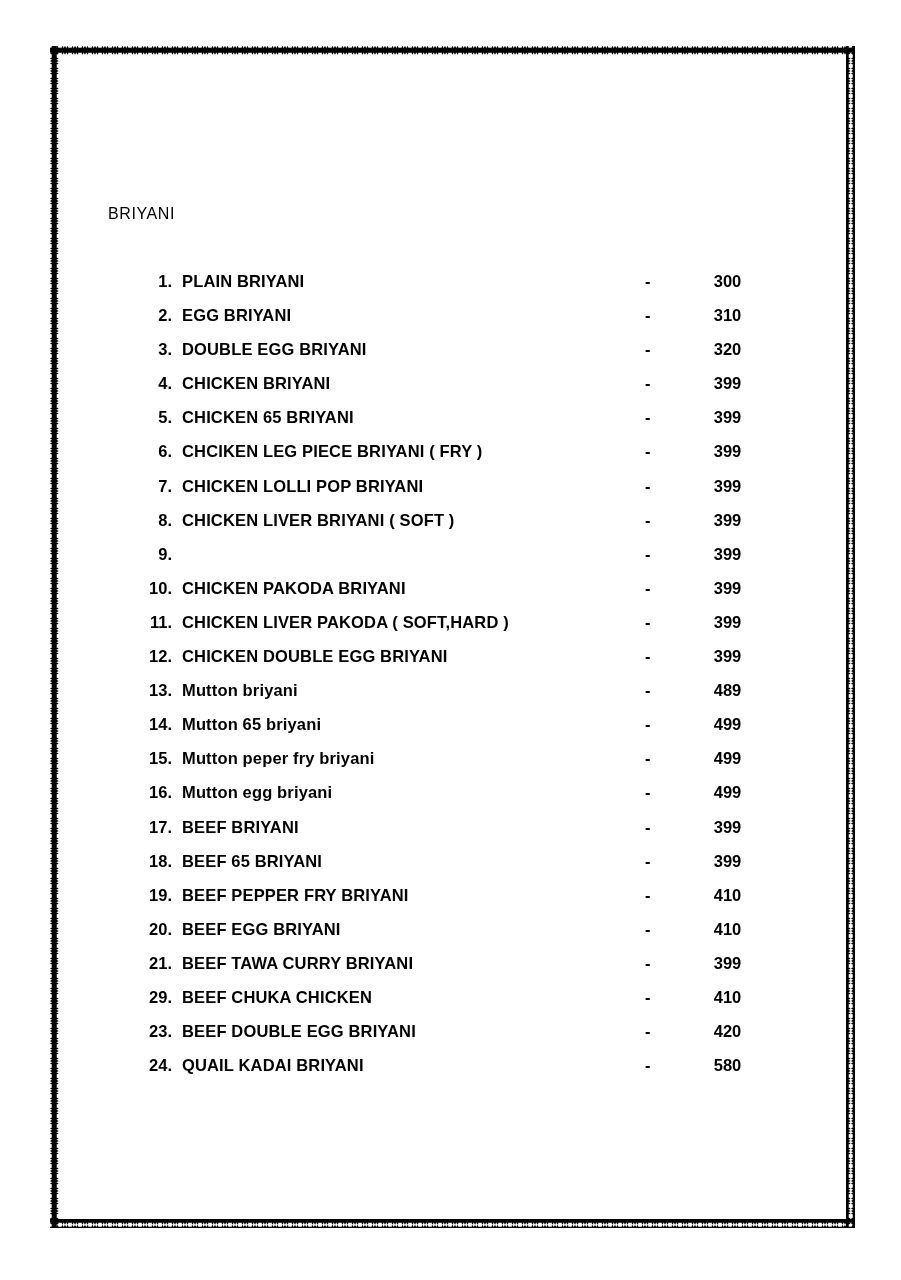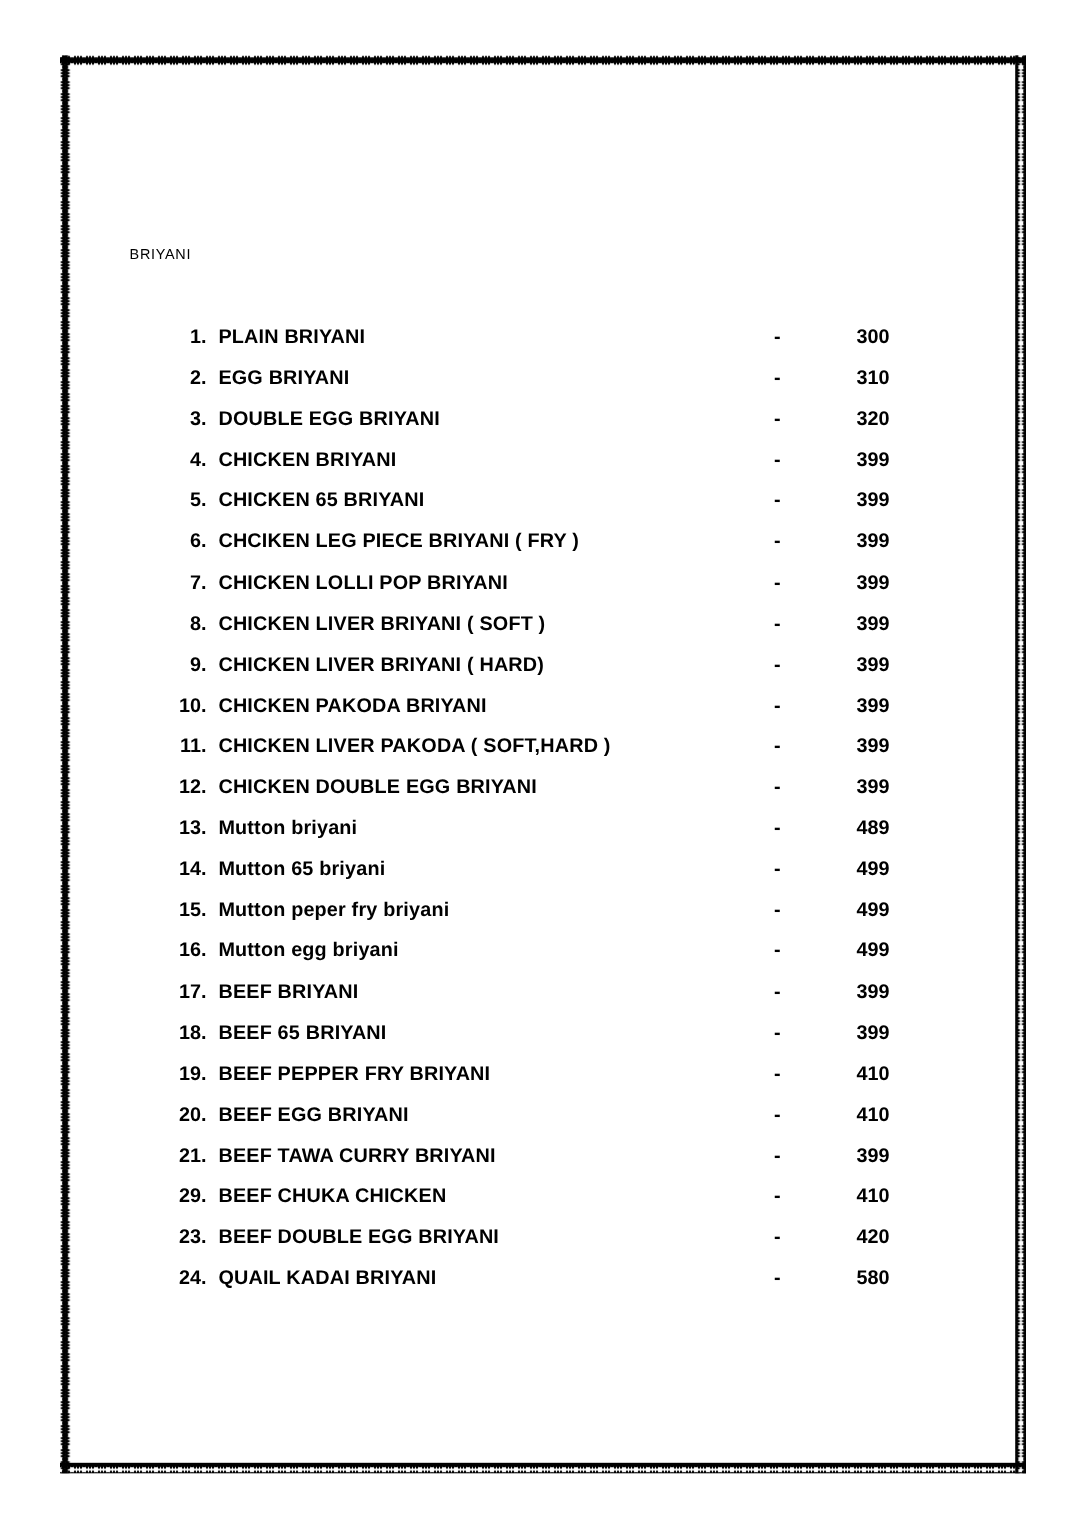--- a/index.html
+++ b/index.html
@@ -44,21 +44,21 @@
     position: absolute;
     left: 0;
     top: 0;
     width: 901px;
   }
 
   .section-heading {
     position: absolute;
     left: 108px;
     top: 205px;
-    font-size: 12px;
+    font-size: 16px;
     font-weight: 400;
     letter-spacing: 0.6px;
     white-space: nowrap;
   }
 
   .menu-list {
     position: absolute;
     left: 0;
     top: 272px;
     width: 901px;
@@ -176,21 +176,20 @@
         <span class="row-price">399</span>
       </li>
       <li class="menu-row">
         <span class="row-num">8.</span>
         <span class="row-name">CHICKEN LIVER BRIYANI ( SOFT )</span>
         <span class="row-dash">-</span>
         <span class="row-price">399</span>
       </li>
       <li class="menu-row">
         <span class="row-num">9.</span>
-        <span class="row-name">CHICKEN LIVER BRIYANI ( HARD)</span>
         <span class="row-dash">-</span>
         <span class="row-price">399</span>
       </li>
       <li class="menu-row">
         <span class="row-num">10.</span>
         <span class="row-name">CHICKEN PAKODA BRIYANI</span>
         <span class="row-dash">-</span>
         <span class="row-price">399</span>
       </li>
       <li class="menu-row">

